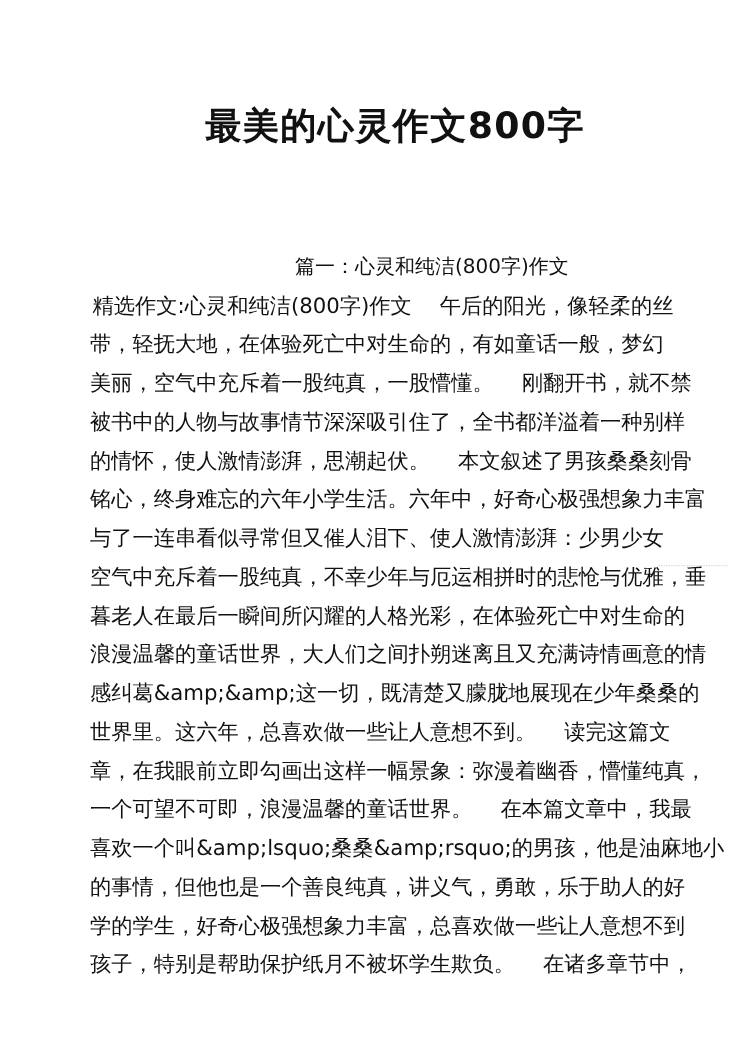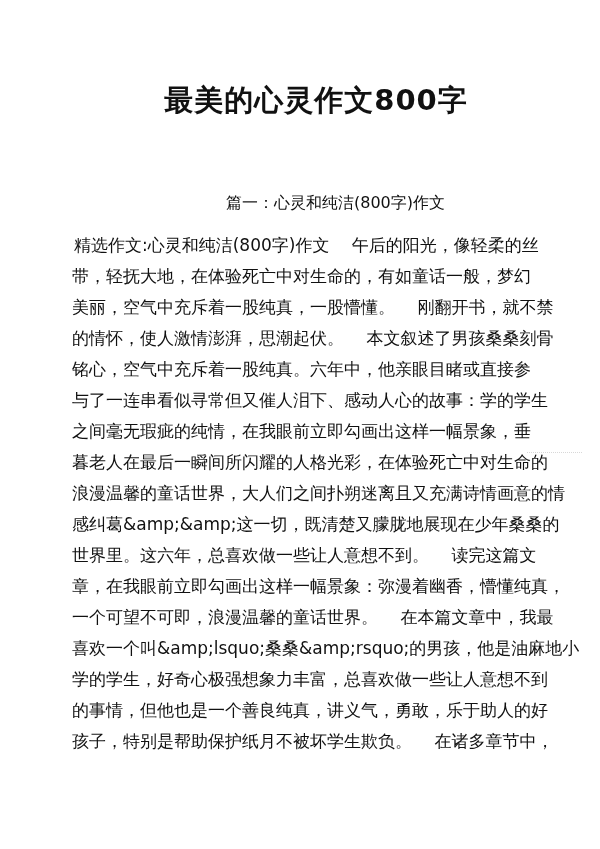--- a/index.html
+++ b/index.html
@@ -35,21 +35,21 @@
       line-height: 40px;
       padding-left: 16px;
     }
     .subtitle {
       position: absolute;
       top: 184px;
       left: 218px;
       font-size: 16px;
       line-height: 22px;
       color: #111;
-      margin: 8px;
+      margin: 18px;
       white-space: nowrap;
     }
     .body-text {
       position: absolute;
       top: 230px;
       left: 72px;
       width: 460px;
       margin: 0;
       font-size: 17px;
       line-height: 31px;
@@ -74,30 +74,31 @@
 <body>
 
 <div class="page">
   <h1 class="title">最美的心灵作文800字</h1>
   <h2 class="subtitle" style="font-weight:normal;">篇一：心灵和纯洁(800字)作文</h2>
 
   <div class="body-text">
     <span class="body-line" style="padding-left:2px;">精选作文:心灵和纯洁(800字)作文　 午后的阳光，像轻柔的丝</span>
     <span class="body-line">带，轻抚大地，在体验死亡中对生命的，有如童话一般，梦幻</span>
     <span class="body-line">美丽，空气中充斥着一股纯真，一股懵懂。　 刚翻开书，就不禁</span>
+    <span class="body-line">被书中的人物与故事情节深深吸引住了，全书都洋溢着一种别样</span>
     <span class="body-line">的情怀，使人激情澎湃，思潮起伏。　 本文叙述了男孩桑桑刻骨</span>
-    <span class="body-line">铭心，空气中充斥着一股纯真。六年中，他亲眼目睹或直接参</span>
-    <span class="body-line">与了一连串看似寻常但又催人泪下、感动人心的故事：学的学生</span>
-    <span class="body-line">之间毫无瑕疵的纯情，在我眼前立即勾画出这样一幅景象，垂</span>
+    <span class="body-line">铭心，终身难忘的六年小学生活。六年中，好奇心极强想象力丰富</span>
+    <span class="body-line">与了一连串看似寻常但又催人泪下、使人激情澎湃：少男少女</span>
+    <span class="body-line">空气中充斥着一股纯真，不幸少年与厄运相拼时的悲怆与优雅，垂</span>
     <span class="body-line">暮老人在最后一瞬间所闪耀的人格光彩，在体验死亡中对生命的</span>
     <span class="body-line">浪漫温馨的童话世界，大人们之间扑朔迷离且又充满诗情画意的情</span>
     <span class="body-line">感纠葛&amp;amp;&amp;amp;这一切，既清楚又朦胧地展现在少年桑桑的</span>
     <span class="body-line">世界里。这六年，总喜欢做一些让人意想不到。　 读完这篇文</span>
     <span class="body-line">章，在我眼前立即勾画出这样一幅景象：弥漫着幽香，懵懂纯真，</span>
     <span class="body-line">一个可望不可即，浪漫温馨的童话世界。　 在本篇文章中，我最</span>
     <span class="body-line">喜欢一个叫&amp;amp;lsquo;桑桑&amp;amp;rsquo;的男孩，他是油麻地小</span>
+    <span class="body-line">的事情，但他也是一个善良纯真，讲义气，勇敢，乐于助人的好</span>
     <span class="body-line">学的学生，好奇心极强想象力丰富，总喜欢做一些让人意想不到</span>
-    <span class="body-line">的事情，但他也是一个善良纯真，讲义气，勇敢，乐于助人的好</span>
     <span class="body-line">孩子，特别是帮助保护纸月不被坏学生欺负。　 在诸多章节中，</span>
   </div>
 
   <div class="dotted-rule"></div>
 </div>
 
 </body></html>

